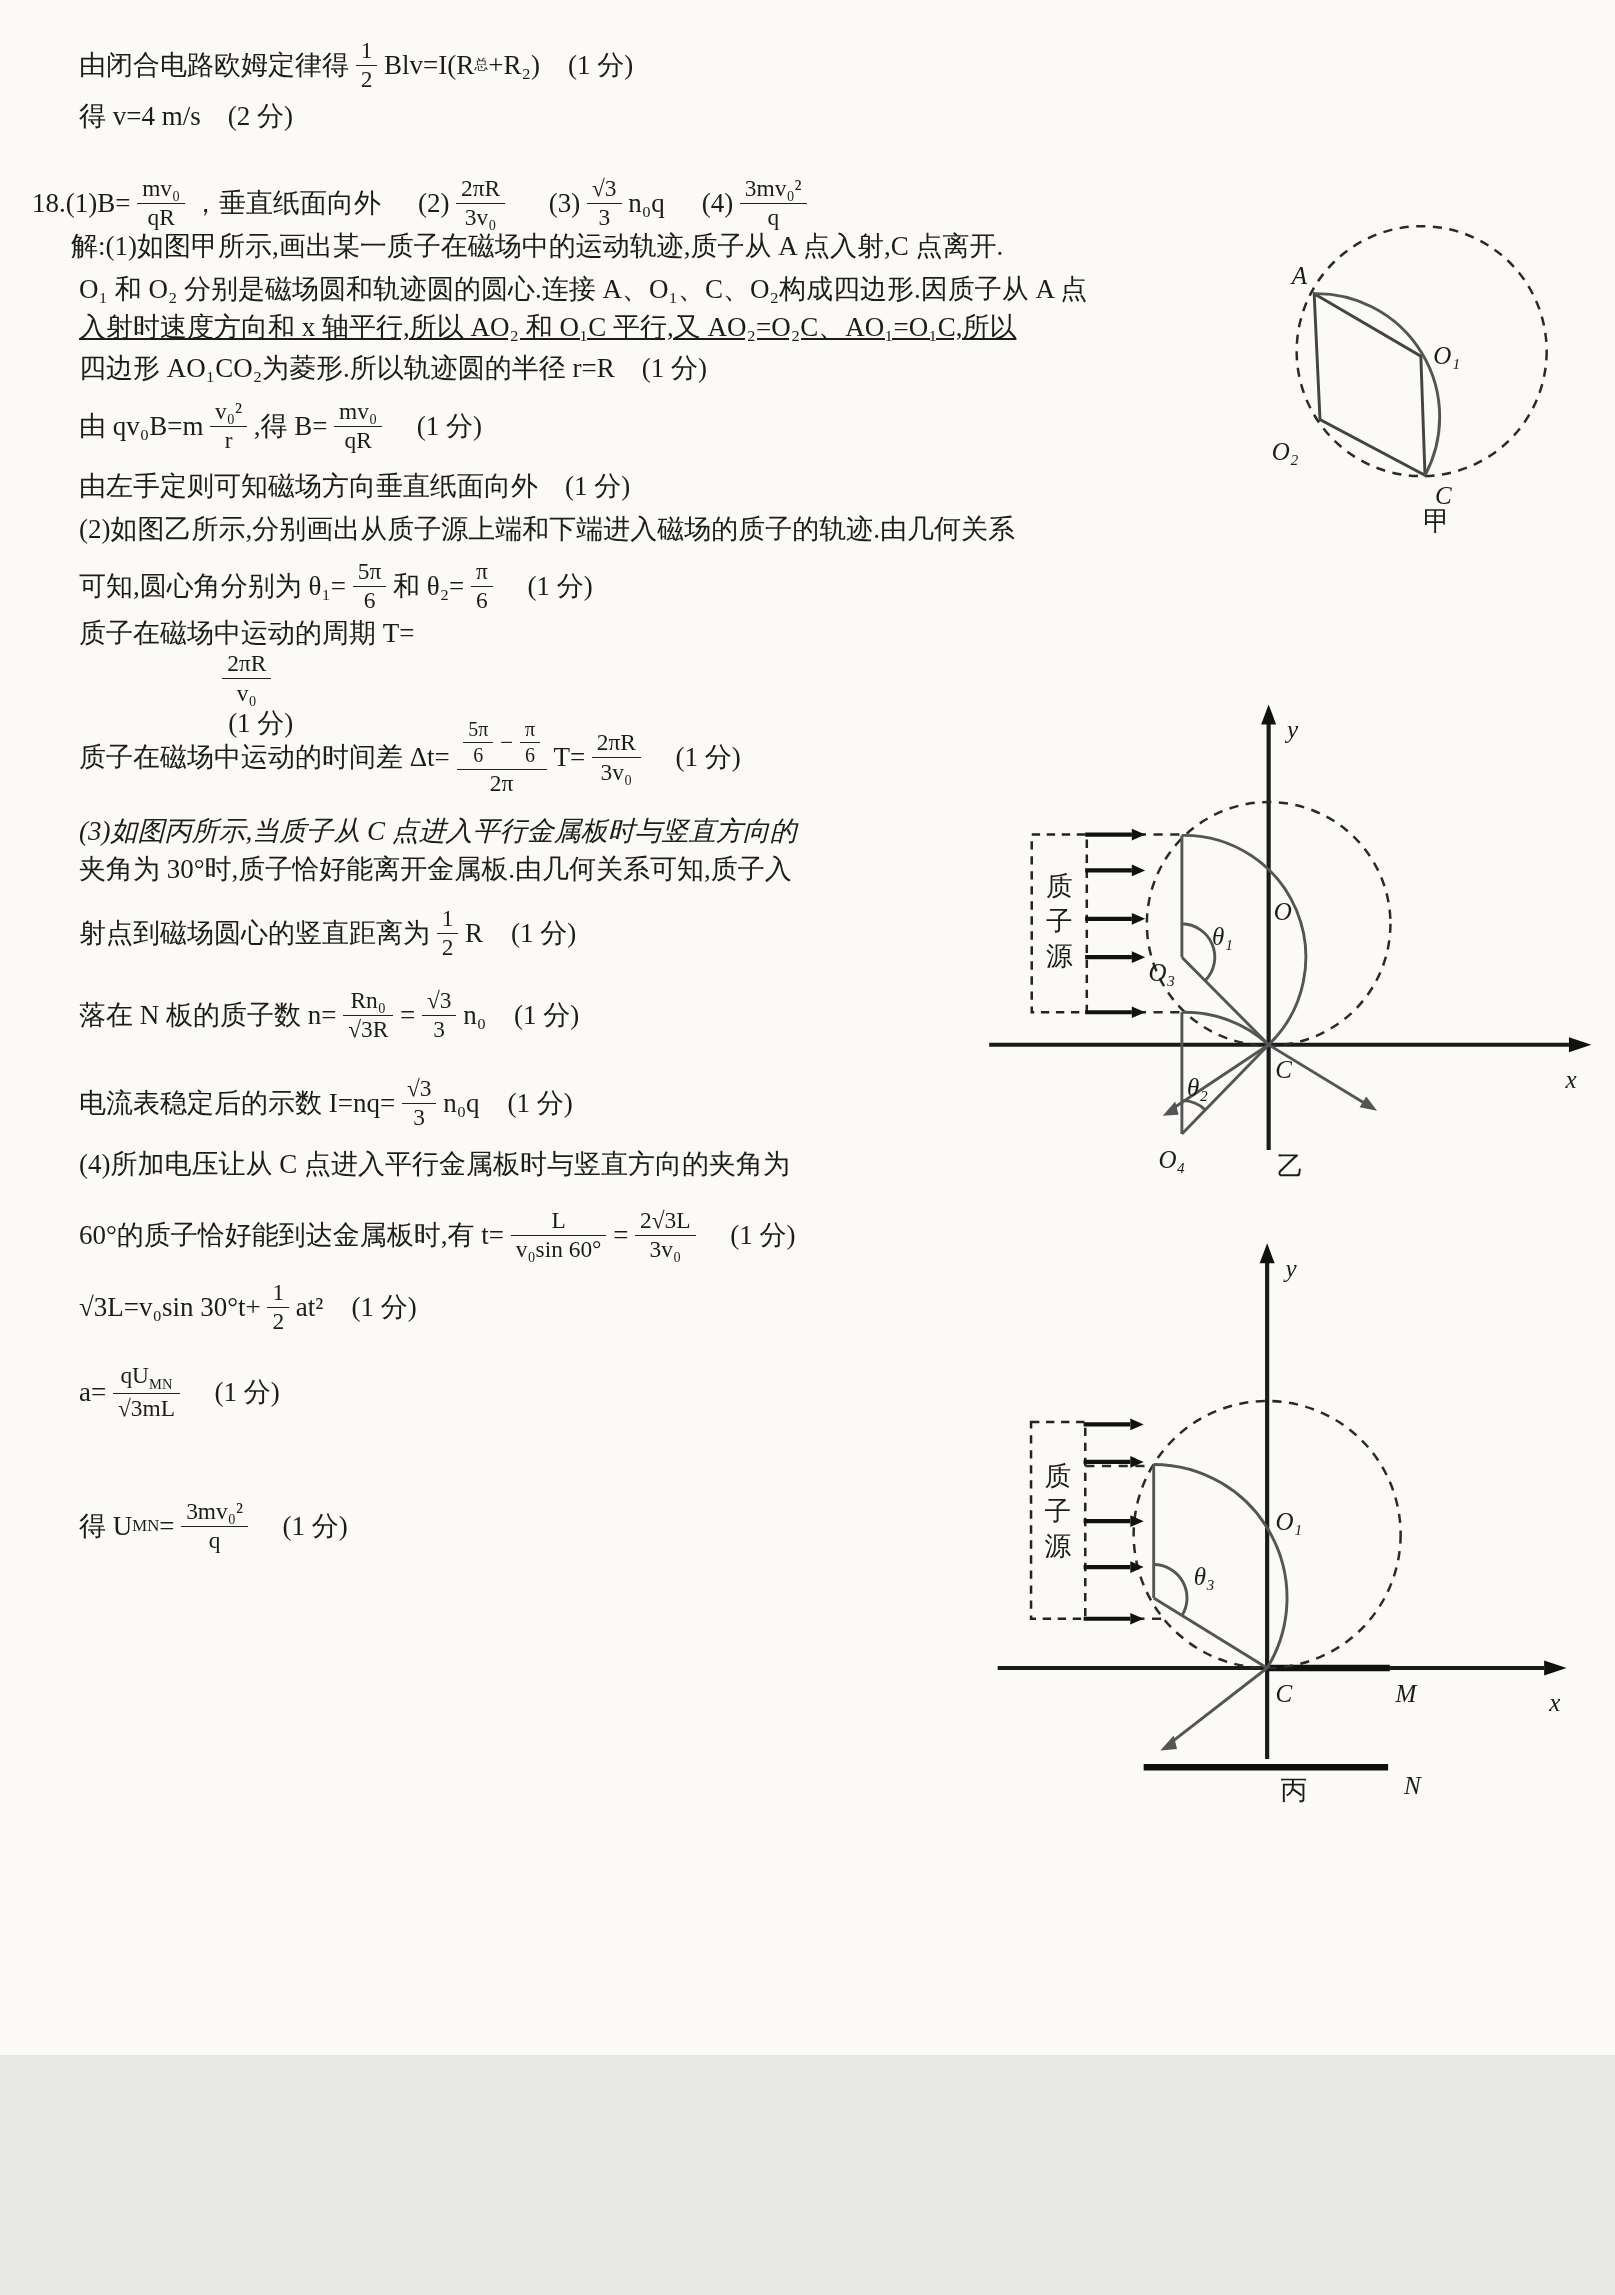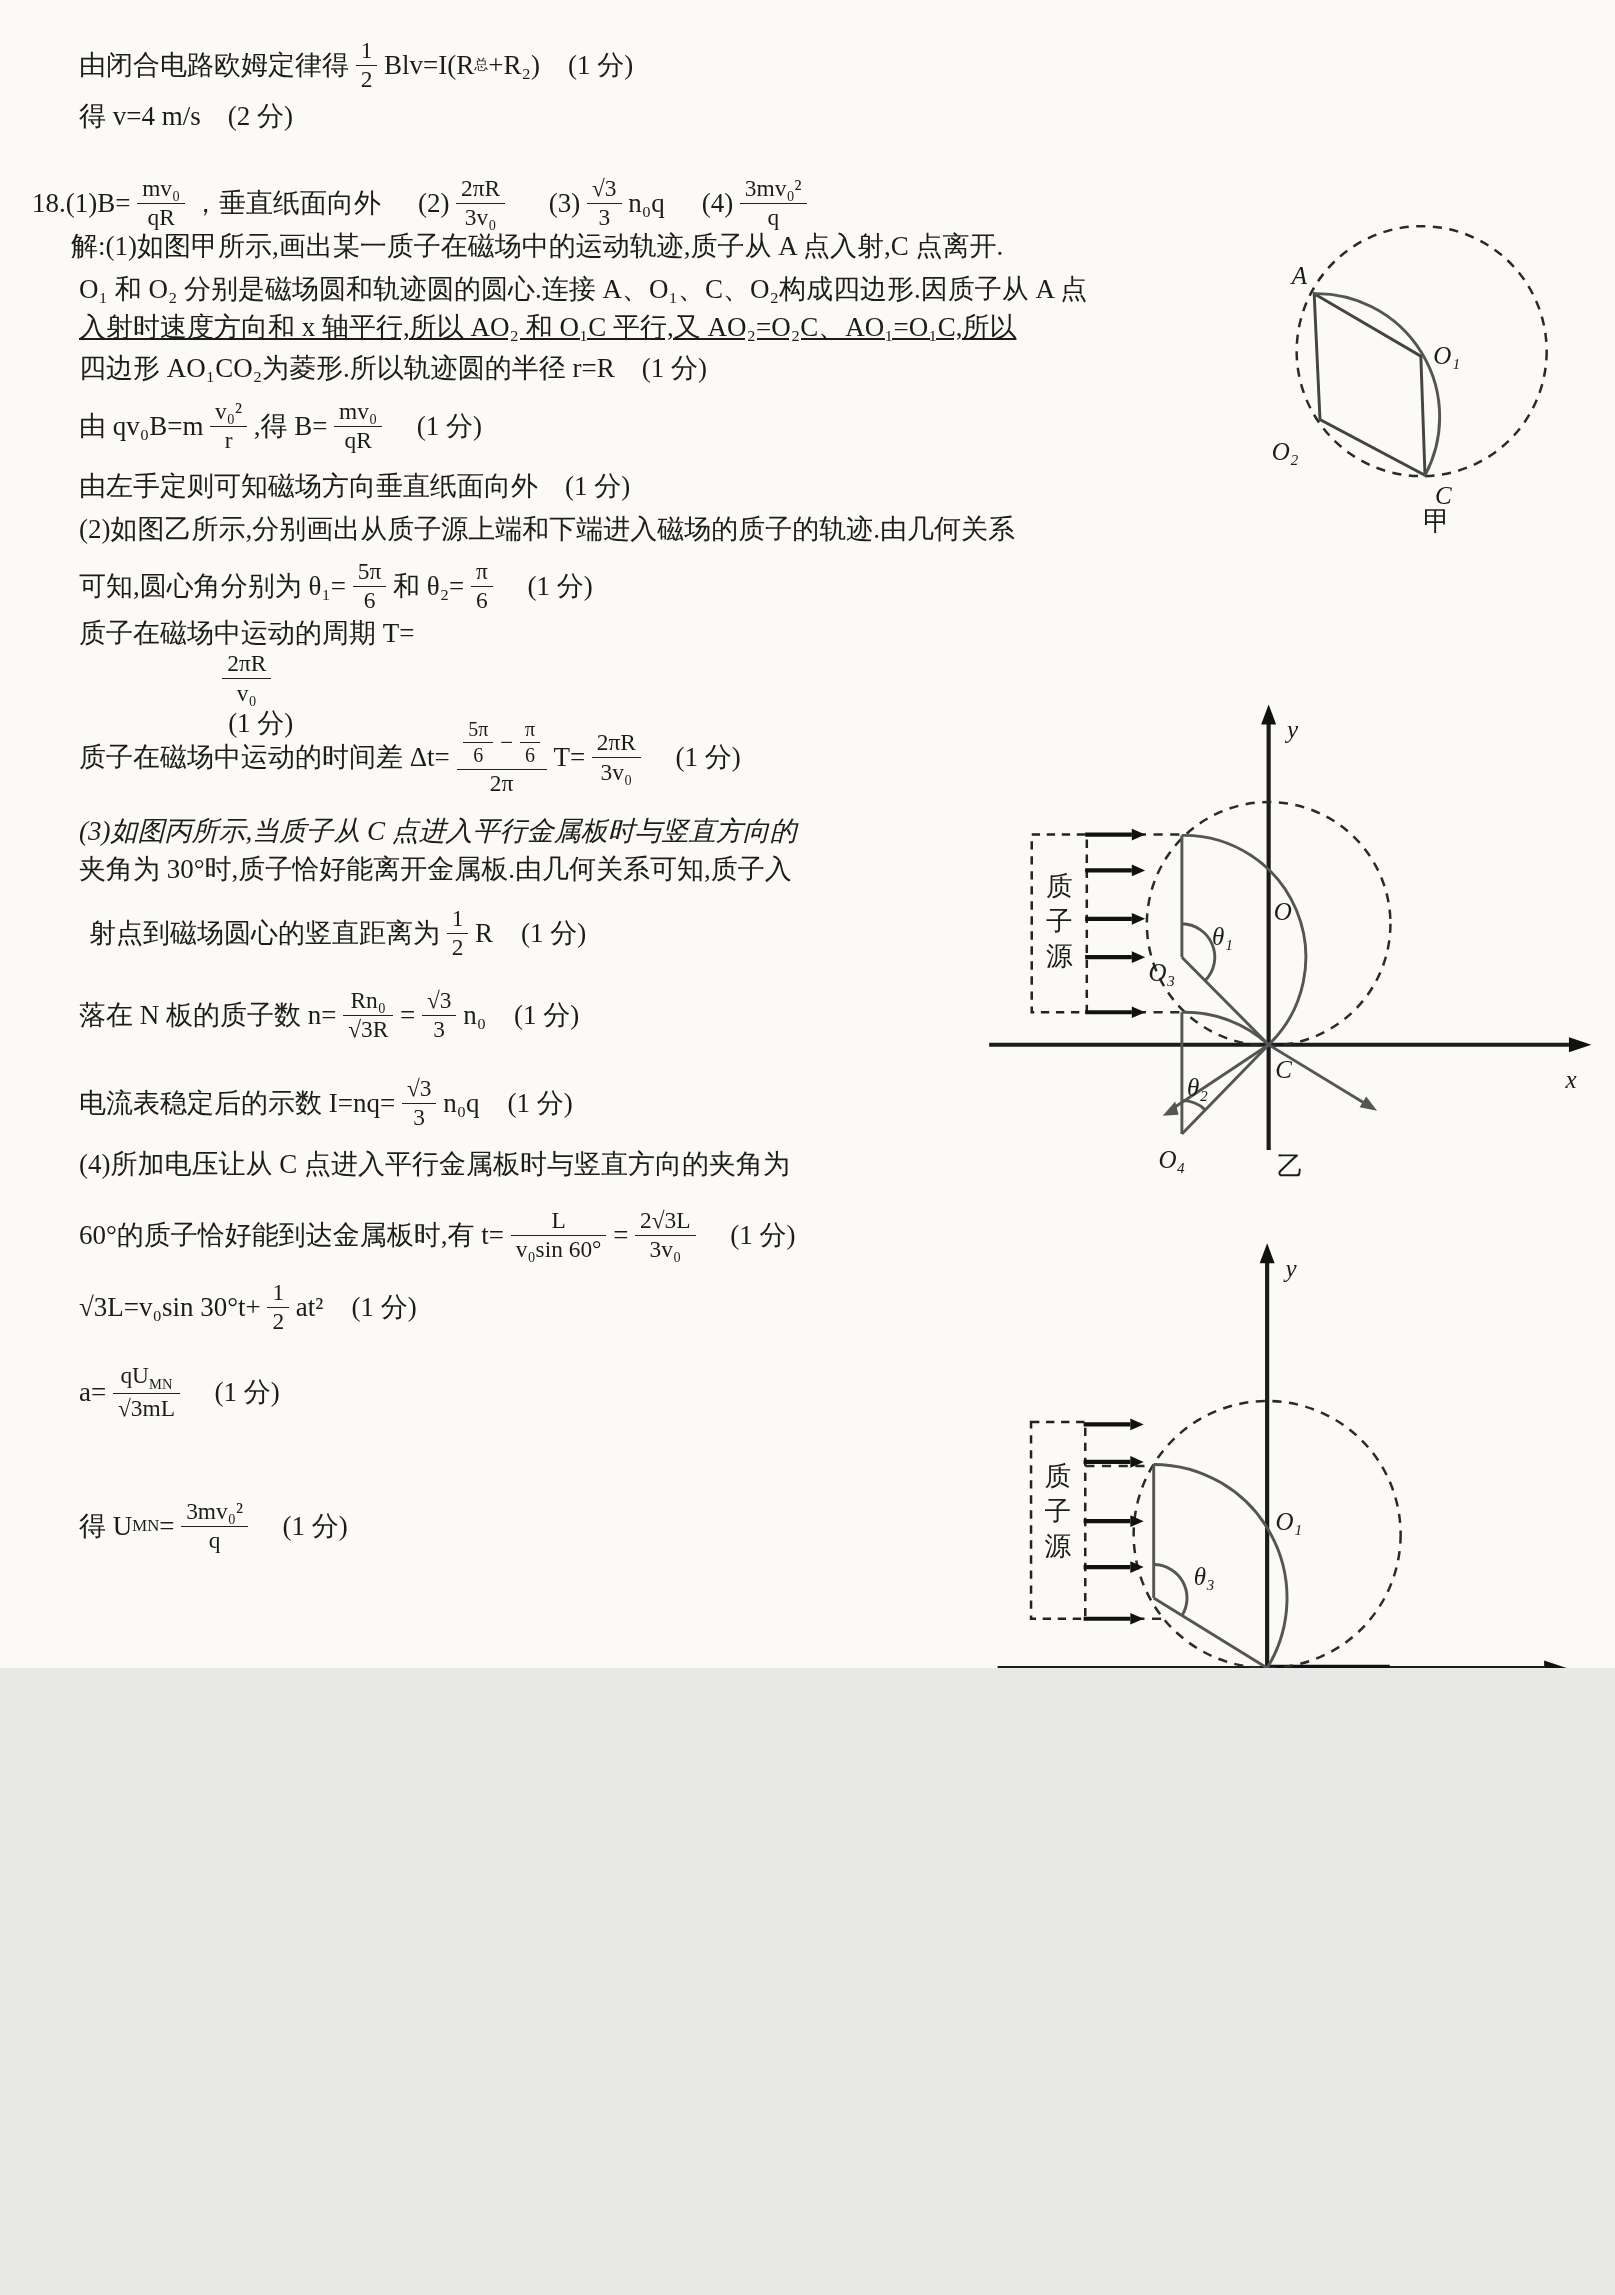--- a/index.html
+++ b/index.html
@@ -1,18 +1,18 @@
 <!DOCTYPE html>
 <html style="font-size:13.4px"><head>
 <meta charset="utf-8">
 <style>
   html,body{margin:0;padding:0;}
   body{background:#e8e8e6;}
   .sheet{
-    position:relative;width:1615px;height:1668px;
+    position:relative;width:1615px;height:2055px;
     background:#fbfaf7;overflow:hidden;
     font-family:"Liberation Serif","DejaVu Serif",serif;
     color:#1c1c1c;
   }
   .ln{
     position:absolute;display:flex;align-items:center;
     white-space:nowrap;font-size:27px;height:47px;line-height:1.2;
   }
   .tall{height:80px;}
   .xtall{height:125px;}
@@ -171,21 +171,21 @@
     <span class="score">(1 分)</span>
   </div>
 
   <div class="ln" style="left:79px;top:808px;font-style:italic;">
       <span>(3)如图丙所示,当质子从 C 点进入平行金属板时与竖直方向的</span>
     </div>
   <div class="ln" style="left:79px;top:846px;">
       <span>夹角为 30°时,质子恰好能离开金属板.由几何关系可知,质子入</span>
     </div>
 
-  <div class="ln tall" style="left:79px;top:893px;margin-left:10px;">
+  <div class="ln tall" style="left:79px;top:893px;">
     <span>射点到磁场圆心的竖直距离为</span>
     <span class="frac">
       <span class="num">1</span>
       <span class="den">2</span>
     </span>
     <span>R</span>
     <span class="score">(1 分)</span>
   </div>
 
   <div class="ln tall" style="left:79px;top:975px;">

